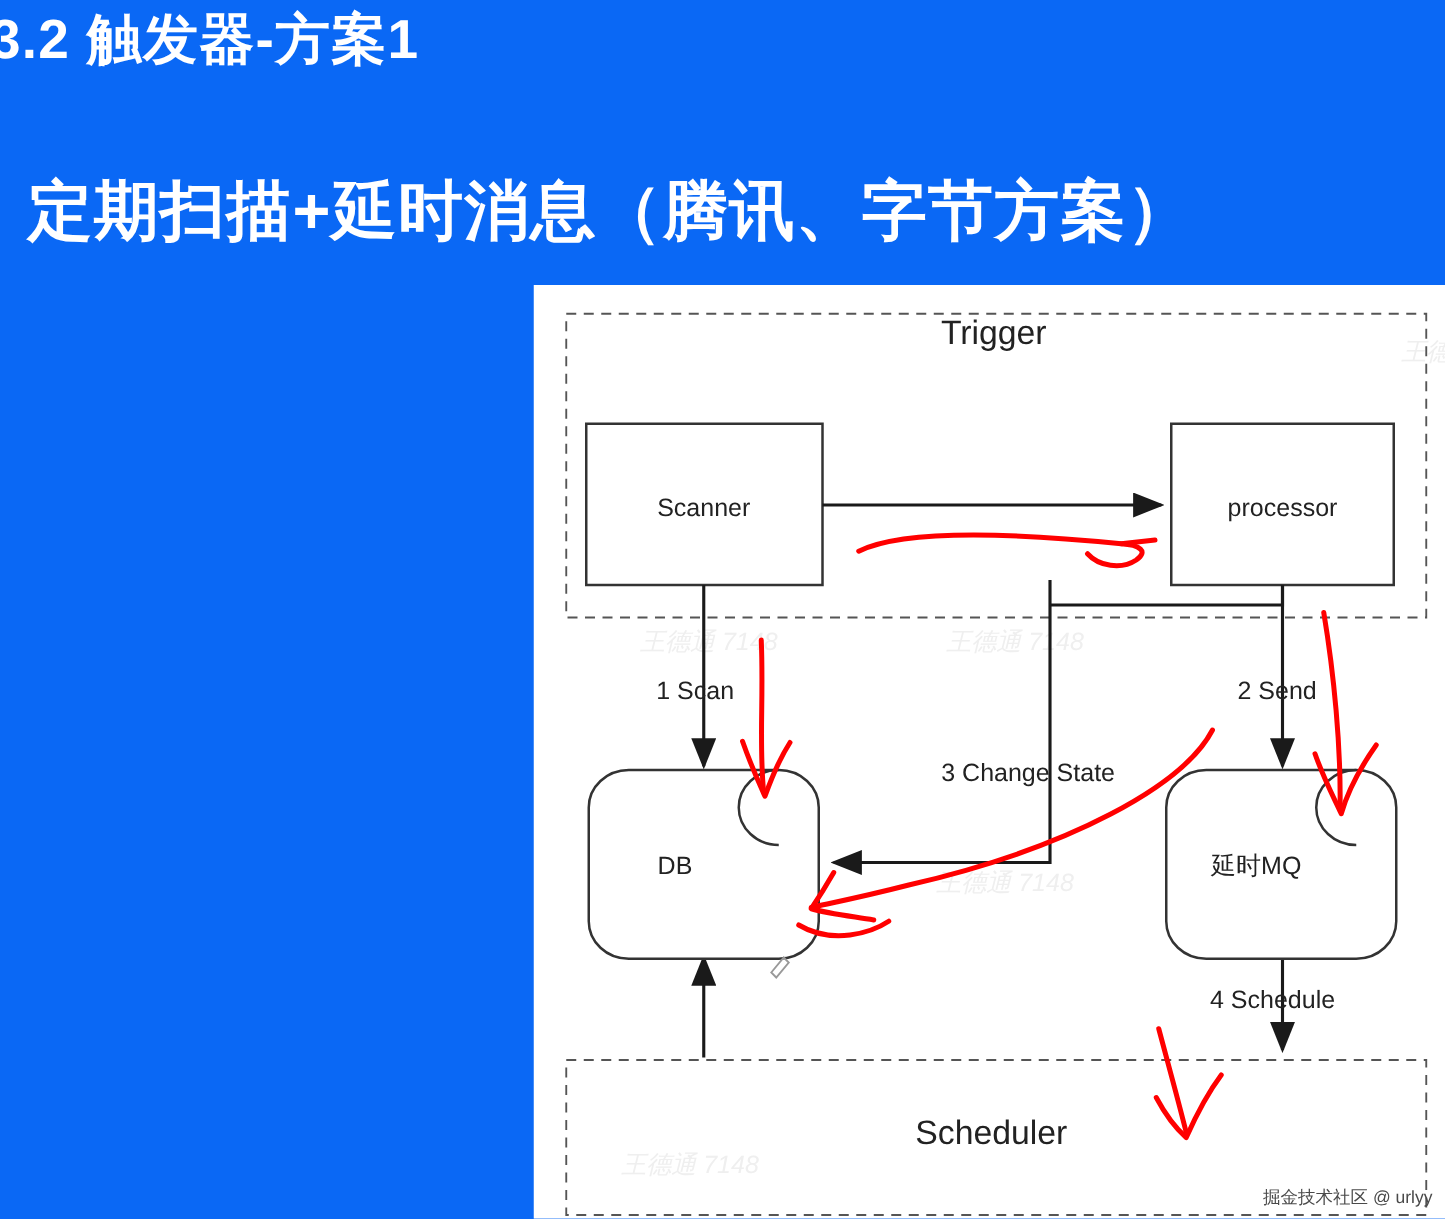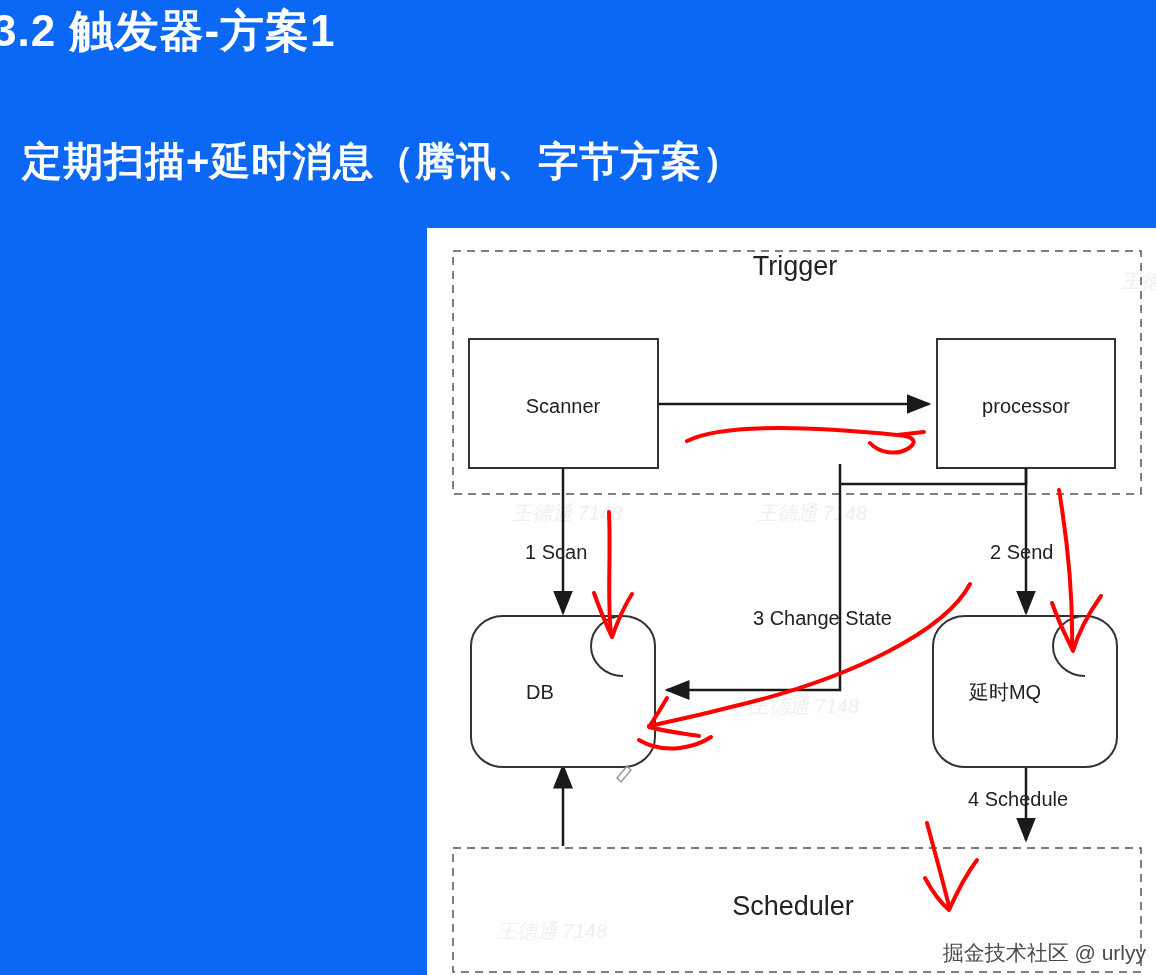--- a/index.html
+++ b/index.html
@@ -25,21 +25,21 @@
     font-size: 44px;
     font-weight: bold;
     color: #ffffff;
     letter-spacing: 1px;
     white-space: nowrap;
   }
   .slide-subtitle {
     position: absolute;
     left: 22px;
     top: 134px;
-    font-size: 40px;
+    font-size: 52px;
     font-weight: bold;
     color: #ffffff;
     letter-spacing: 1px;
     white-space: nowrap;
   }
   .diagram-panel {
     position: absolute;
     left: 427px;
     top: 228px;
     width: 729px;
@@ -48,21 +48,21 @@
   }
   .diagram-svg {
     position: absolute;
     left: 0;
     top: 0;
   }
   .watermark {
     position: absolute;
     right: 10px;
     bottom: 8px;
-    font-size: 21px;
+    font-size: 14px;
     color: #4a4a4a;
     font-family: "Liberation Sans", sans-serif;
     white-space: nowrap;
   }
   .ghost-mark {
     position: absolute;
     color: #efefef;
     font-size: 20px;
     font-style: italic;
     white-space: nowrap;

